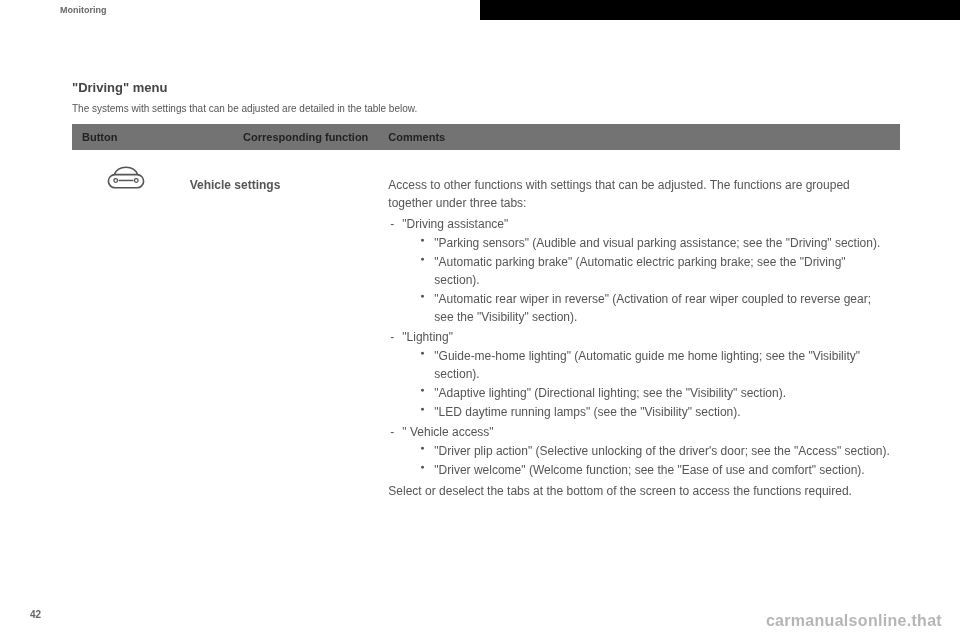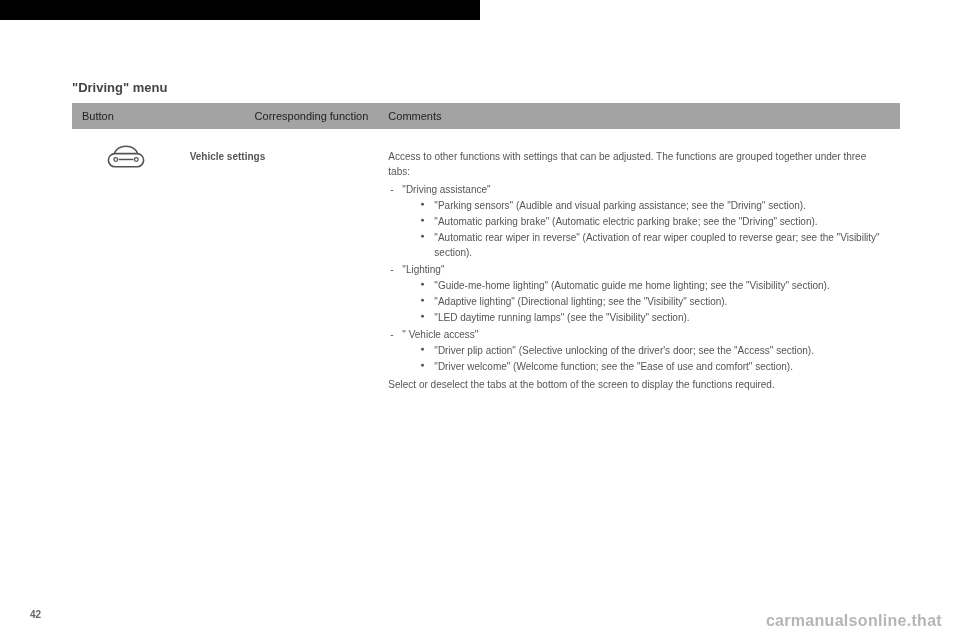--- a/index.html
+++ b/index.html
@@ -48,35 +48,35 @@
       font-size: 10px;
       color: #555;
       margin-bottom: 10px;
     }
     table {
       width: 100%;
       border-collapse: collapse;
       table-layout: fixed;
     }
     thead th {
-      background: #a3a3a3;
+      background: #737373;
       text-align: left;
       padding: 7px 10px;
-      font-weight: normal;
+      font-weight: bold;
       font-size: 11px;
       color: #222;
       border: none;
     }
     thead th.col-button { width: 13%; }
     thead th.col-func { width: 24%; text-align: right; }
     thead th.col-comments { width: 63%; margin-top: 33px; }
     tbody td {
       vertical-align: top;
-      padding: 20px 10px 30px 10px;
-      font-size: 10px;
+      padding: 26px 10px 30px 10px;
+      font-size: 12px;
       color: #555;
       line-height: 1.5;
     }
     .icon-cell {
       text-align: center;
       padding-top: 14px;
     }
     .car-icon {
       width: 44px;
       height: 30px;
@@ -137,25 +137,27 @@
       font-size: 16px;
       font-weight: bold;
       color: rgba(120,120,120,0.55);
       letter-spacing: 0.3px;
     }
   </style>
 </head>
 <body>
 
 <div class="header-bar">
+  <div class="header-left">Monitoring</div>
   <div class="header-right"></div>
 </div>
 
 <div class="content">
   <div class="menu-title">"Driving" menu</div>
+  <div class="intro">The systems with settings that can be adjusted are detailed in the table below.</div>
 
   <table>
     <thead>
       <tr>
         <th class="col-button">Button</th>
         <th class="col-func">Corresponding function</th>
         <th class="col-comments">Comments</th>
       </tr>
     </thead>
     <tbody>
@@ -192,21 +194,21 @@
               </ul>
             </li>
             <li class="dash">
               <span class="tab-label">" Vehicle access"</span>
               <ul class="sub">
                 <li>"Driver plip action" (Selective unlocking of the driver's door; see the "Access" section).</li>
                 <li>"Driver welcome" (Welcome function; see the "Ease of use and comfort" section).</li>
               </ul>
             </li>
           </ul>
-          <div style="margin-top:3px;">Select or deselect the tabs at the bottom of the screen to display the functions required.</div>
+          <div style="margin-top:3px;">Select or deselect the tabs at the bottom of the screen to access the functions required.</div>
         </td>
       </tr>
     </tbody>
   </table>
 </div>
 
 <div class="page-num">42</div>
 <div class="watermark">carmanualsonline.that</div>
 
 </body></html>

